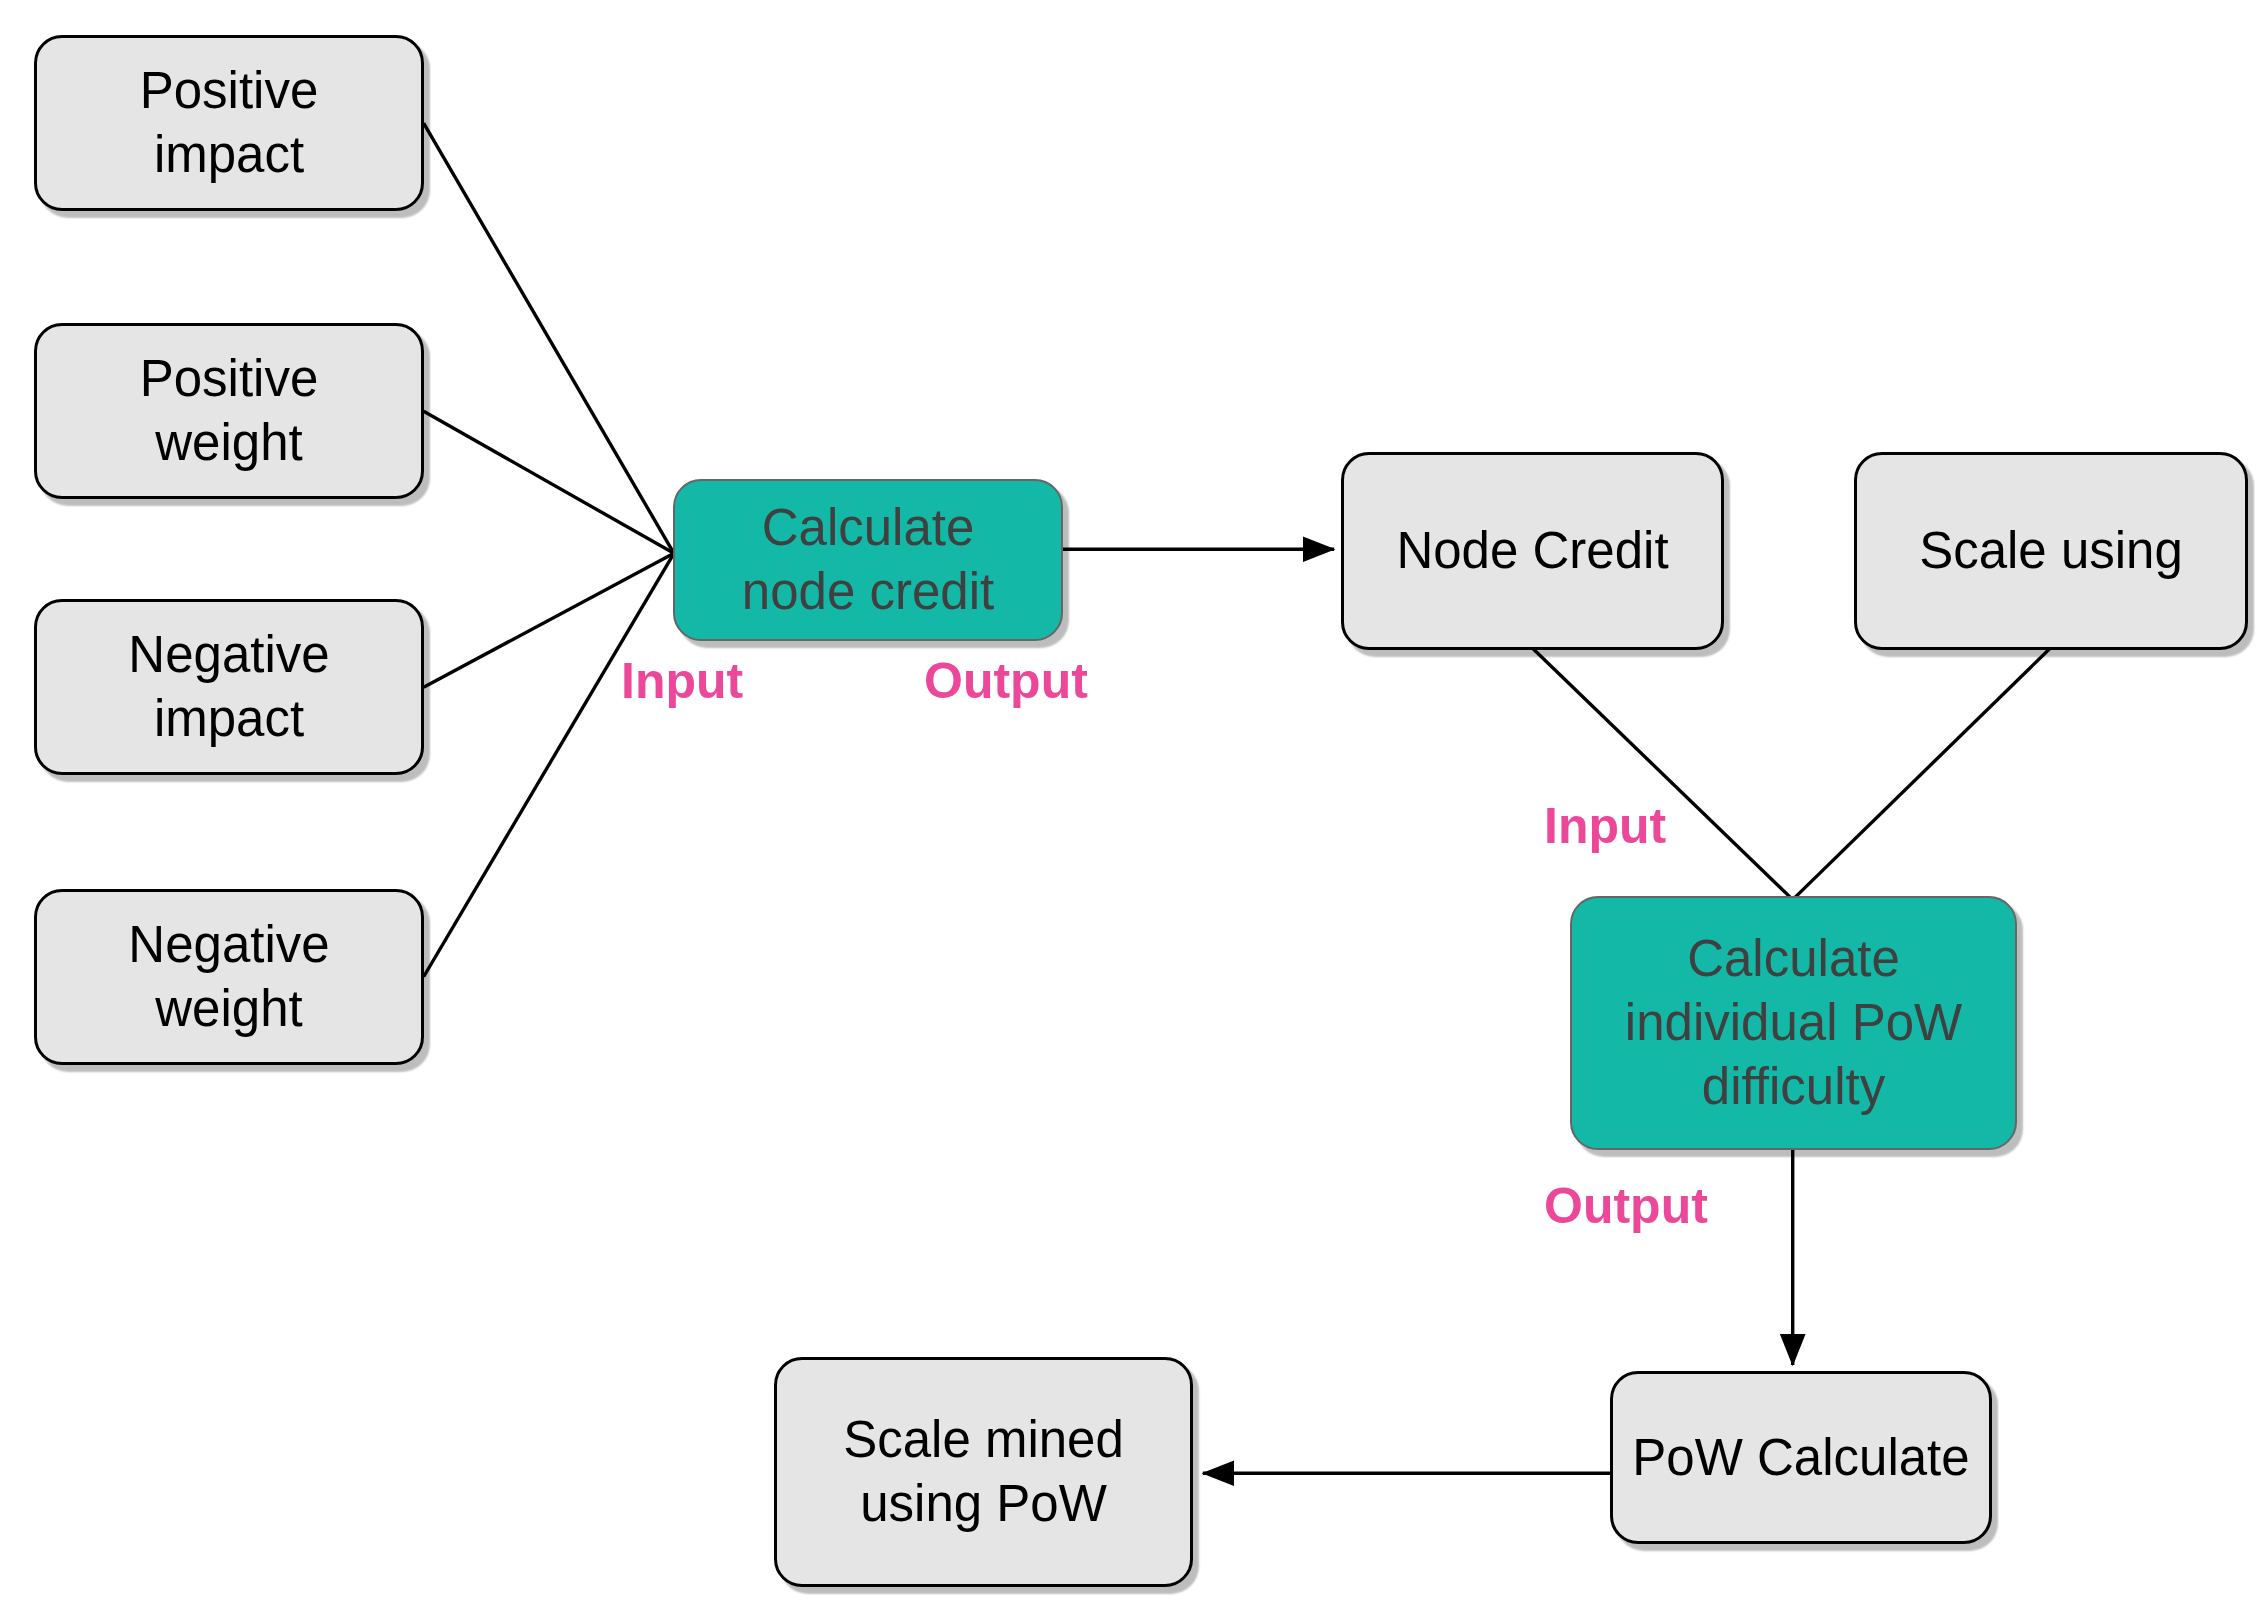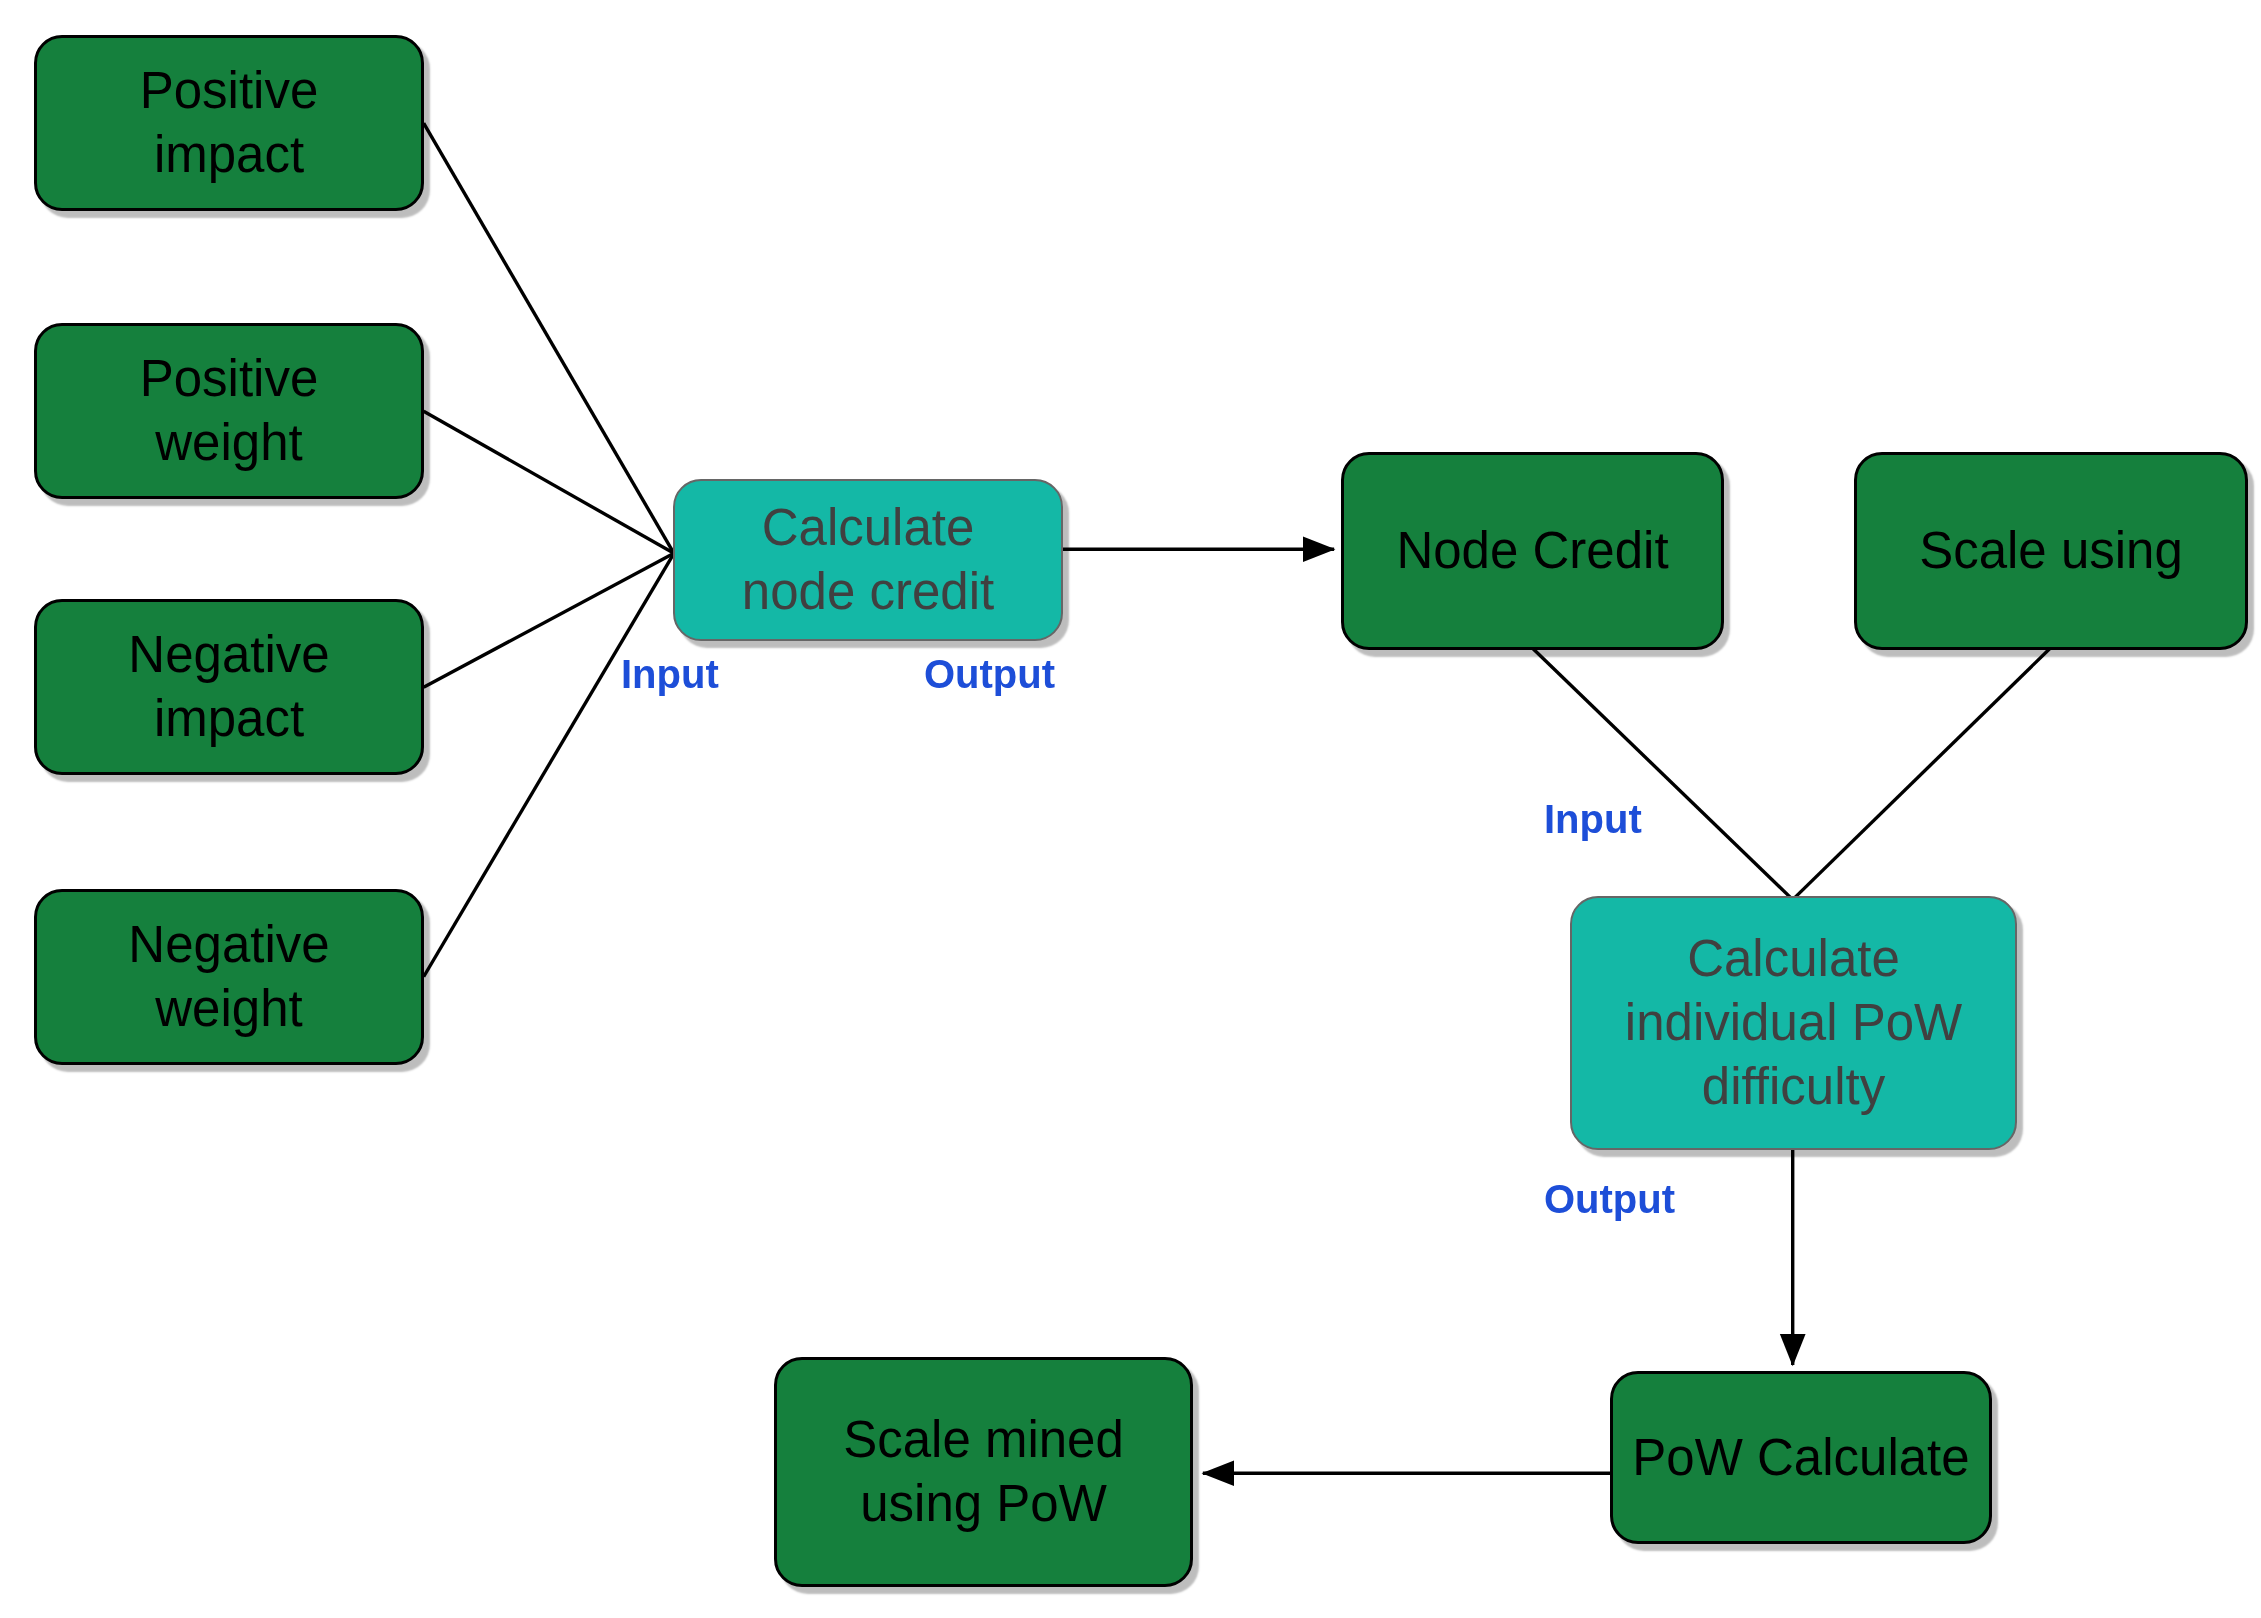--- a/index.html
+++ b/index.html
@@ -23,38 +23,38 @@
     height: 1618px;
   }
   .node {
     position: absolute;
     box-sizing: border-box;
     display: flex;
     align-items: center;
     justify-content: center;
     text-align: center;
     white-space: pre-line;
-    background: #15803d;
+    background: #e5e5e5;
     border: 3.4px solid #000000;
     border-radius: 28px;
     box-shadow: 6px 6.8px 2px rgba(0, 0, 0, 0.26);
     font-size: 51px;
     line-height: 1.25;
     color: #000000;
   }
   .node.process {
     background: #14b8a6;
     border: 2.7px solid #666666;
     color: #404040;
   }
   .flow-label {
     position: absolute;
-    font-size: 40px;
+    font-size: 50px;
     font-weight: bold;
-    color: #1d4ed8;
+    color: #ec4899;
     white-space: nowrap;
   }
   
   #n-positive-impact  { left: 34px;   top: 35px;   width: 390px; height: 176px; }
   #n-positive-weight  { left: 34px;   top: 323px;  width: 390px; height: 176px; }
   #n-negative-impact  { left: 34px;   top: 599px;  width: 390px; height: 176px; }
   #n-negative-weight  { left: 34px;   top: 889px; width: 390px; height: 176px; }
   #n-calc-node-credit { left: 673px;  top: 479px;  width: 390px; height: 162px; }
   #n-node-credit      { left: 1341px; top: 452px;  width: 383px; height: 198px; }
   #n-scale-factor     { left: 1854px; top: 452px;  width: 394px; height: 198px; }

